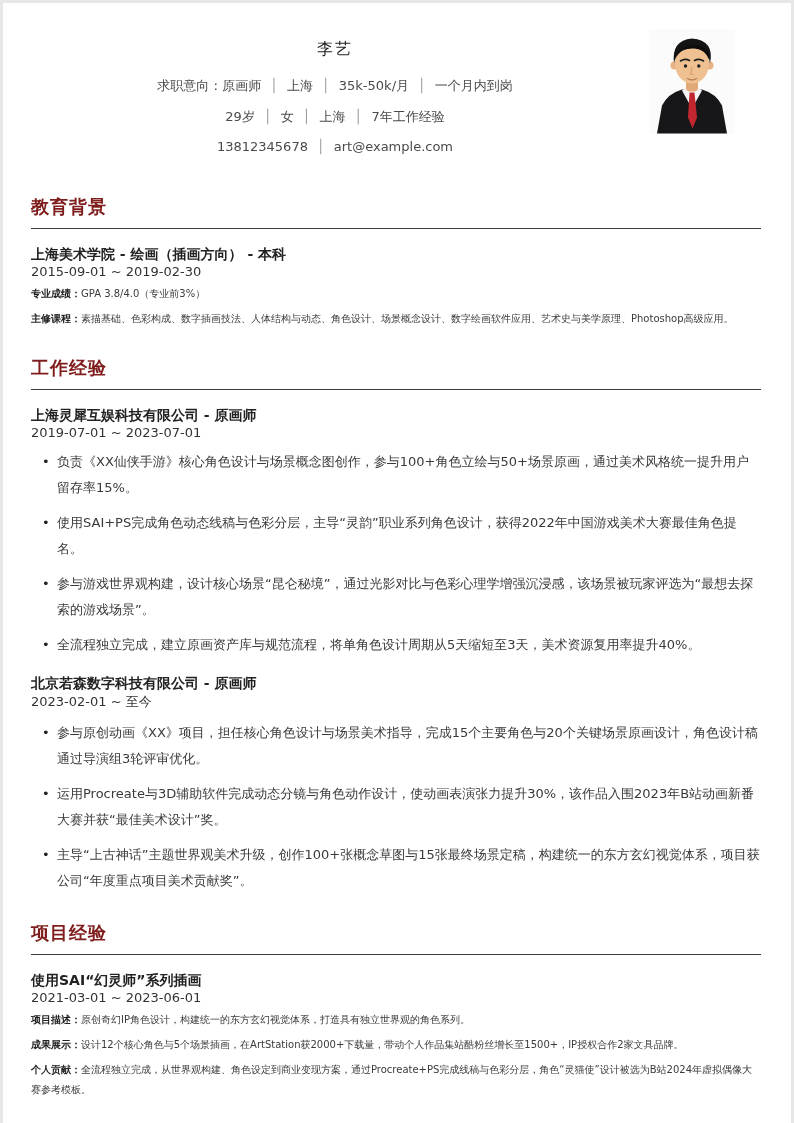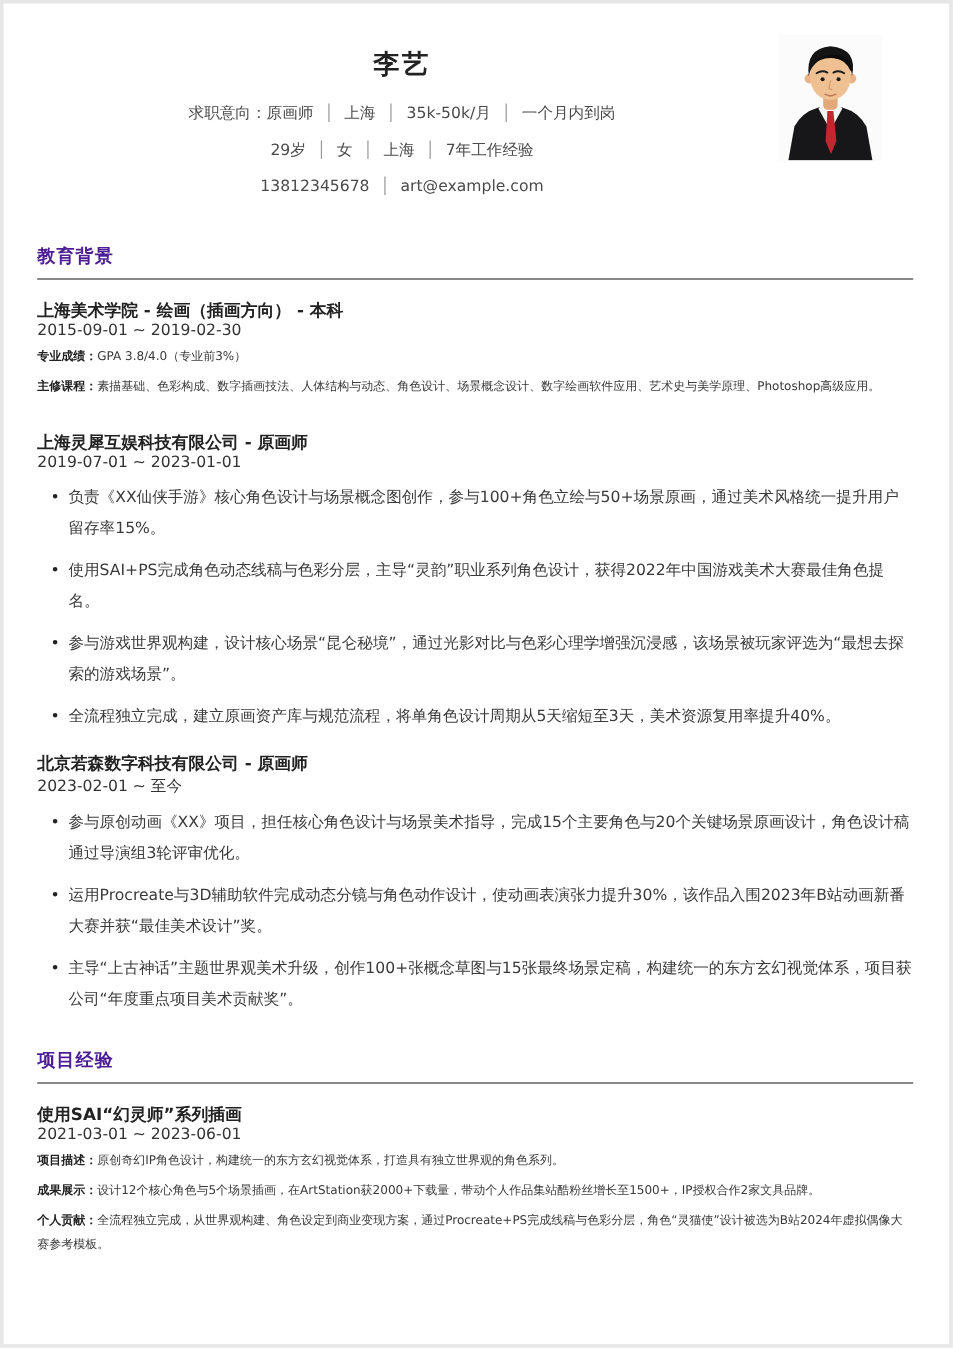--- a/index.html
+++ b/index.html
@@ -15,22 +15,22 @@
     min-height: 1117px;
     margin: 3px auto;
     background: #ffffff;
     padding: 22px 30px 28px 28px;
   }
 
   
   .header { display: flex; align-items: flex-start; }
   .header-left { flex: 1; text-align: center; padding-top: 8px; }
   .name {
-    font-size: 22px;
-    font-weight: bold;
+    font-size: 16px;
+    font-weight: normal;
     color: #222222;
     letter-spacing: 2px;
     margin: 6px 0 16px 0;
   }
   .info-line {
     font-size: 13px;
     color: #4a4a4a;
     margin: 11px 0;
     line-height: 1.5;
   }
@@ -42,23 +42,23 @@
     margin: 4px 26px 0 10px;
     background: #fbfbfb;
     overflow: hidden;
     flex: none;
   }
   .photo-wrap svg { display: block; width: 100%; height: 100%; }
 
   
   .section { margin-top: 27px; }
   .section-title {
-    font-size: 15px;
+    font-size: 18px;
     font-weight: bold;
-    color: #4c1d95;
+    color: #7f1d1d;
     padding-bottom: 9px;
     border-bottom: 1px solid #3c3c3c;
     letter-spacing: 1px;
   }
 
   .entry-head {
     display: flex;
     justify-content: space-between;
     align-items: baseline;
     margin-top: 17px;
@@ -154,25 +154,26 @@
     <div class="section-title">教育背景</div>
     <div class="entry-head">
       <span class="entry-title">上海美术学院 - 绘画（插画方向） - 本科</span>
       <span class="entry-date">2015-09-01 ~ 2019-02-30</span>
     </div>
     <p class="kv"><span class="kv-label">专业成绩：</span><span>GPA 3.8/4.0（专业前3%）</span></p>
     <p class="kv"><span class="kv-label">主修课程：</span><span>素描基础、色彩构成、数字插画技法、人体结构与动态、角色设计、场景概念设计、数字绘画软件应用、艺术史与美学原理、Photoshop高级应用。</span></p>
   </div>
 
   <div class="section">
+    <div class="section-title">工作经验</div>
 
     <div>
       <div class="entry-head">
         <span class="entry-title">上海灵犀互娱科技有限公司 - 原画师</span>
-        <span class="entry-date">2019-07-01 ~ 2023-01-01</span>
+        <span class="entry-date">2019-07-01 ~ 2023-07-01</span>
       </div>
       <ul class="bullets">
         <li>负责《XX仙侠手游》核心角色设计与场景概念图创作，参与100+角色立绘与50+场景原画，通过美术风格统一提升用户留存率15%。</li>
         <li>使用SAI+PS完成角色动态线稿与色彩分层，主导“灵韵”职业系列角色设计，获得2022年中国游戏美术大赛最佳角色提名。</li>
         <li>参与游戏世界观构建，设计核心场景“昆仑秘境”，通过光影对比与色彩心理学增强沉浸感，该场景被玩家评选为“最想去探索的游戏场景”。</li>
         <li>全流程独立完成，建立原画资产库与规范流程，将单角色设计周期从5天缩短至3天，美术资源复用率提升40%。</li>
       </ul>
     </div>
 
     <div>

